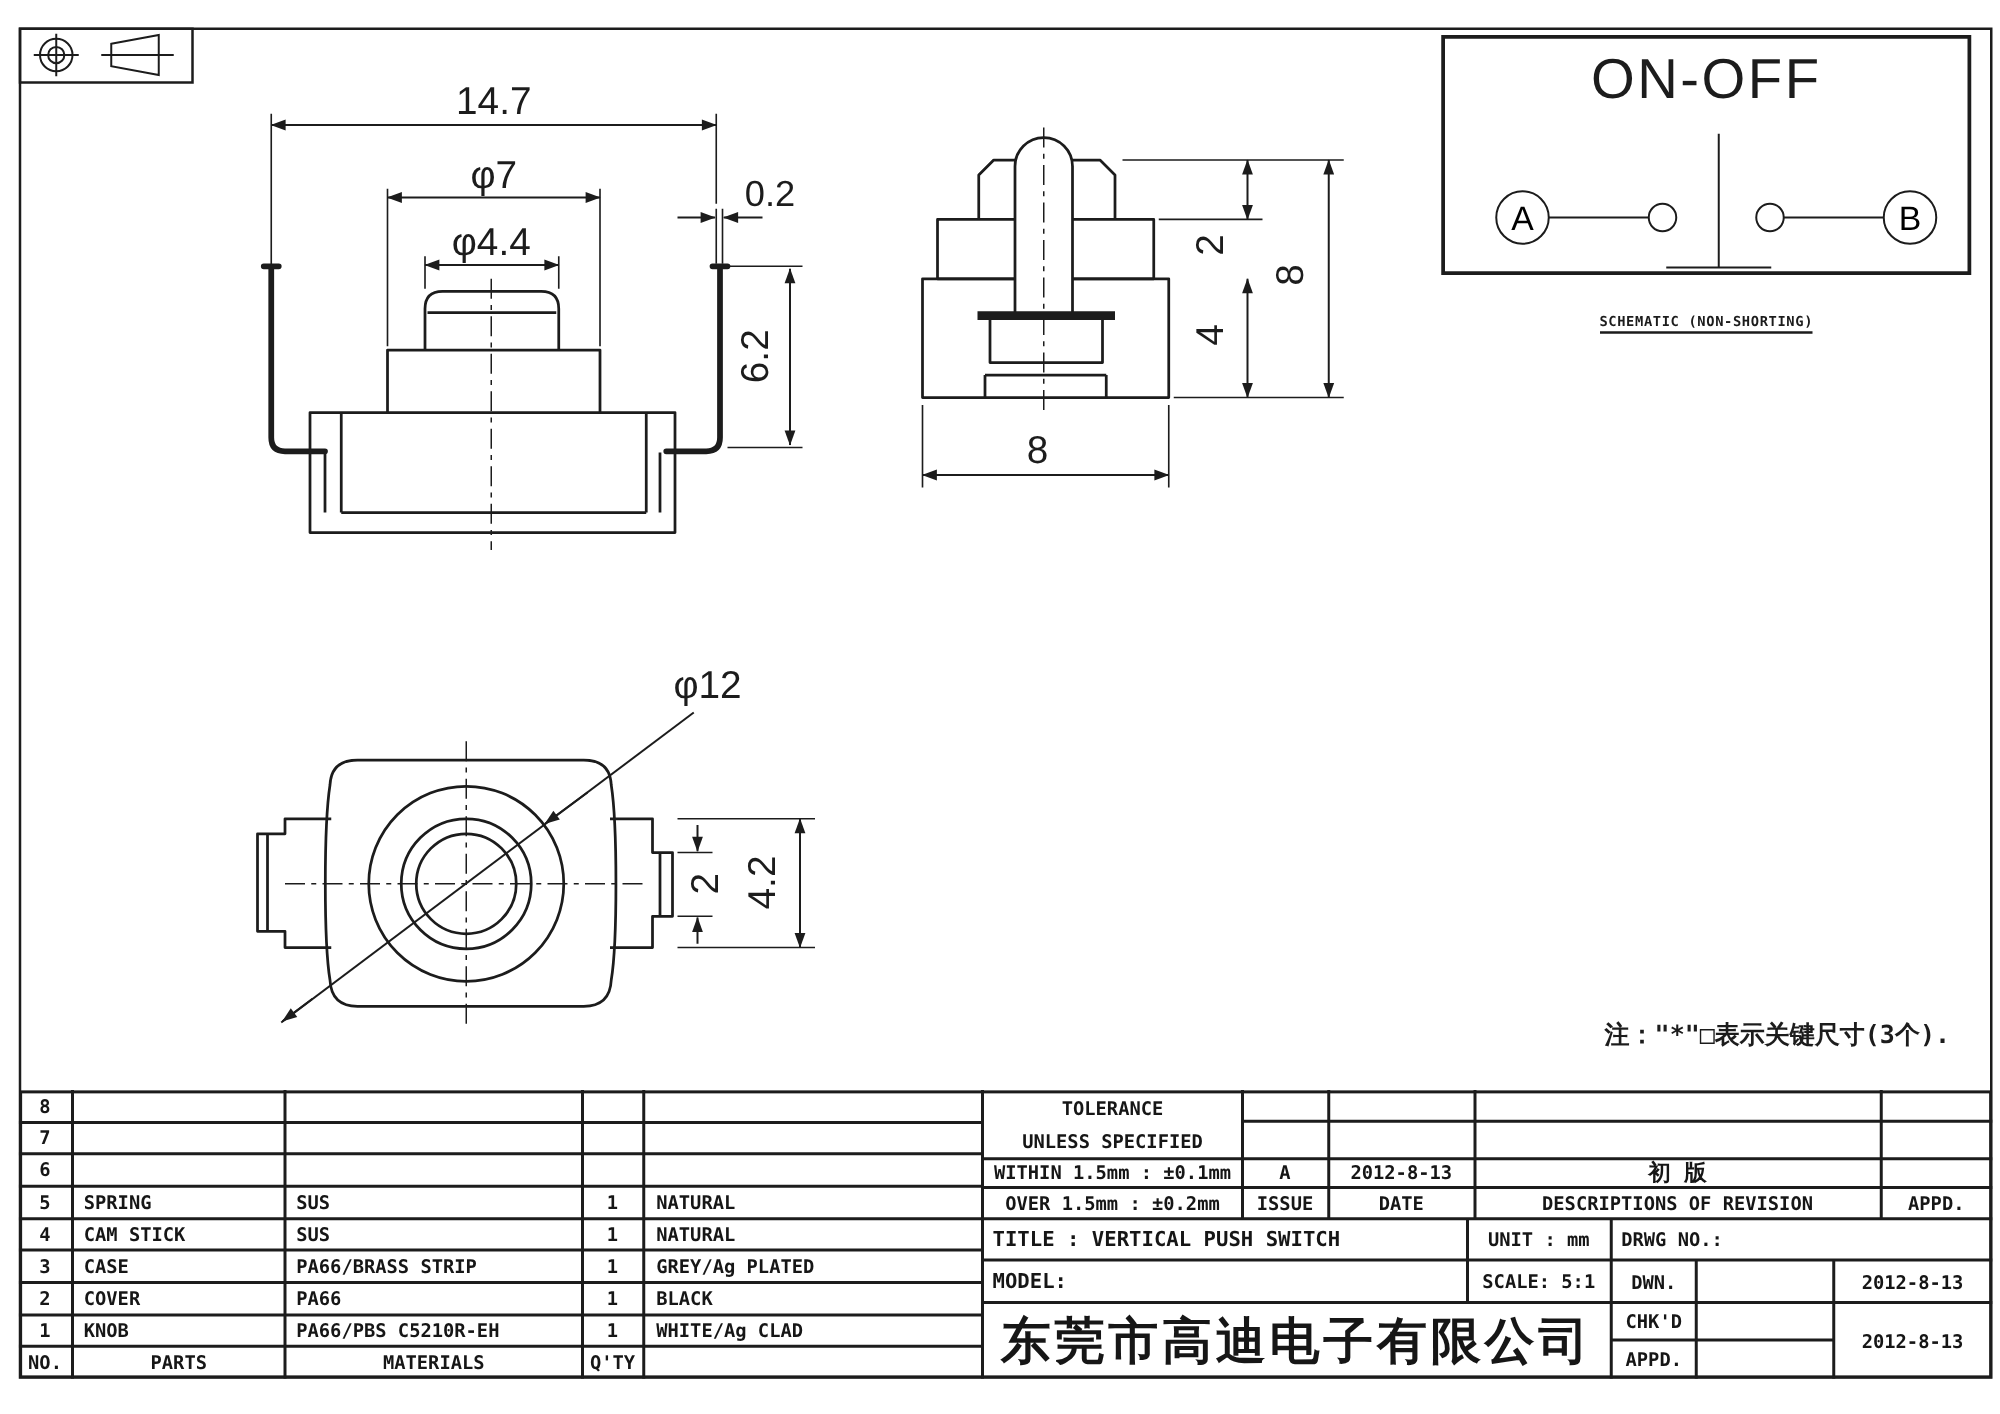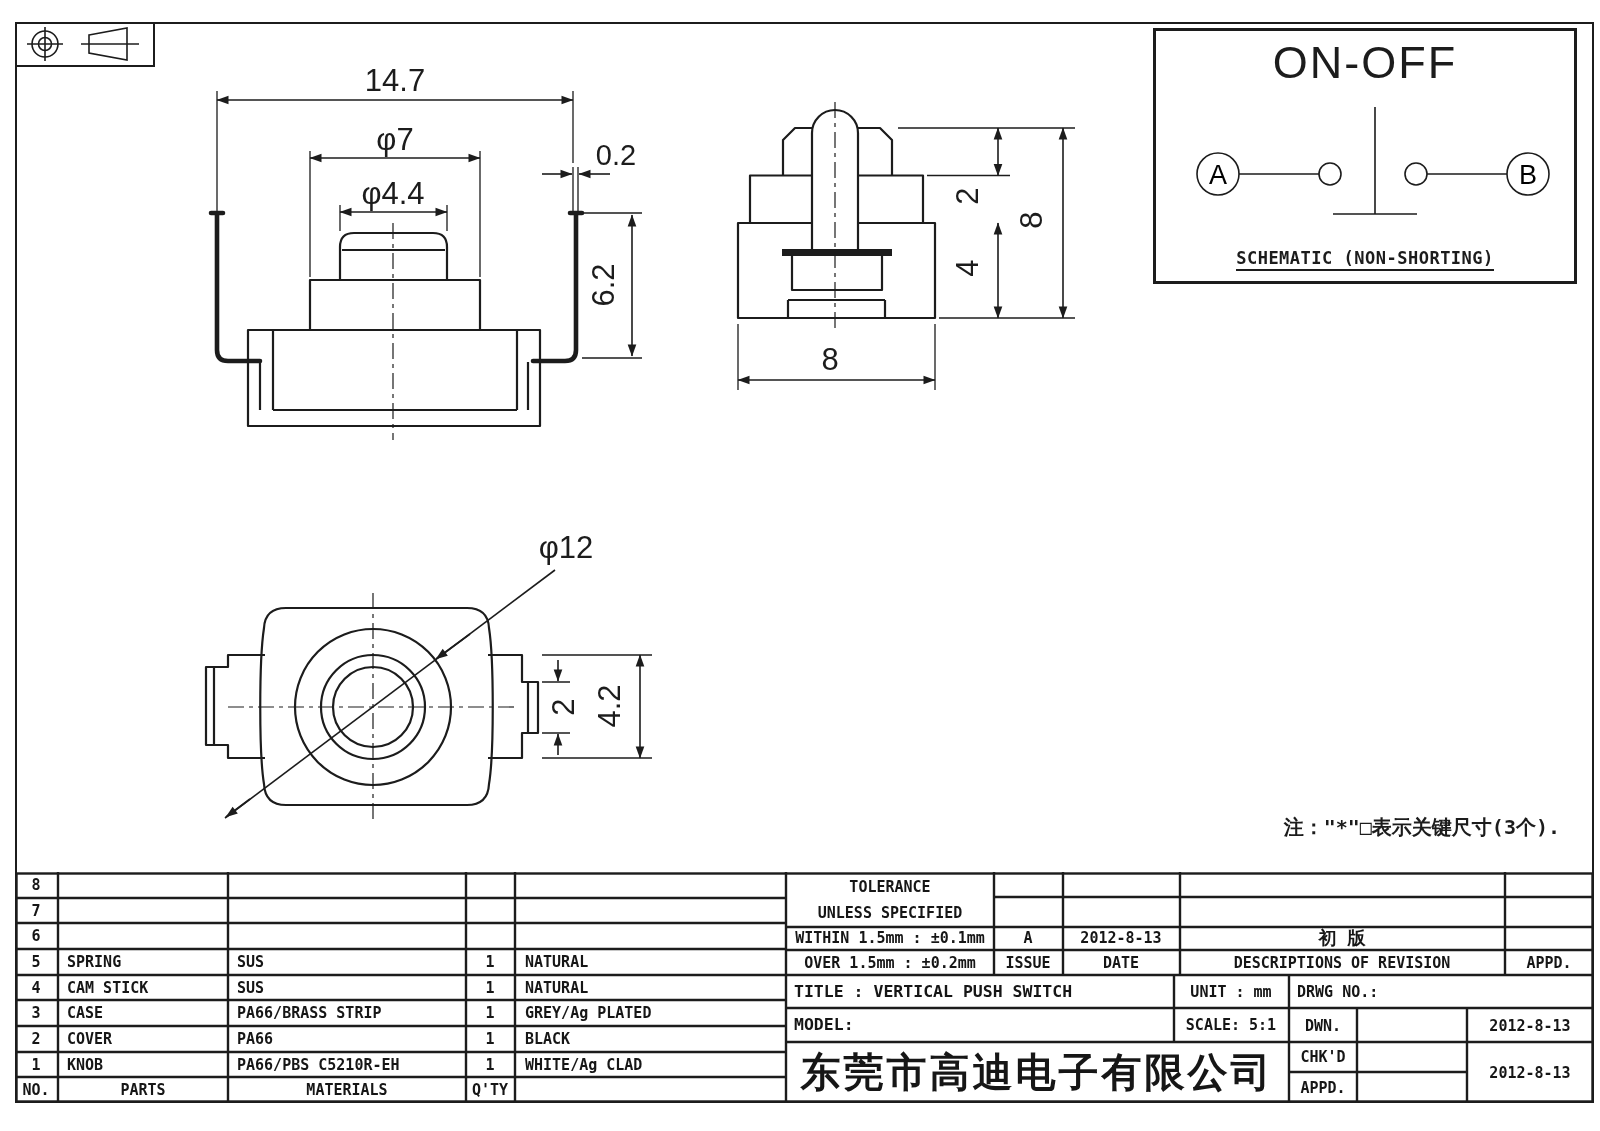--- a/index.html
+++ b/index.html
@@ -16,23 +16,23 @@
   .dl{stroke:#1c1c1c;stroke-width:1.6;fill:none;}
   .el{stroke:#1c1c1c;stroke-width:1.3;fill:none;}
   .cl{stroke:#1c1c1c;stroke-width:1.2;fill:none;stroke-dasharray:16 5 4 5;}
   text.dim{font-family:"Liberation Sans",sans-serif;font-size:31px;fill:#1c1c1c;}
   text.dimsm{font-family:"Liberation Sans",sans-serif;font-size:29px;fill:#1c1c1c;}
   .tl{stroke:#1c1c1c;stroke-width:2.4;fill:none;}
   text.tb{font-family:"DejaVu Sans Mono",monospace;font-weight:bold;fill:#161616;font-size:15px;}
   text.tb.big{font-size:16.5px;}
   text.tb.cjk{font-size:18px;font-family:"DejaVu Sans Mono",sans-serif;}
   text.tb.company{font-size:40px;letter-spacing:3px;font-family:"DejaVu Sans Mono",sans-serif;}
-  #schematic-box{left:1153px;top:28px;width:424px;height:256px;border:3px solid #1c1c1c;box-sizing:border-box;text-align:center;}
+  #schematic-box{left:1153px;top:28px;width:424px;height:192px;border:3px solid #1c1c1c;box-sizing:border-box;text-align:center;}
   #schematic-title{font-size:45px;letter-spacing:2px;margin-top:6px;font-family:"Liberation Sans",sans-serif;}
-  #schematic-caption{display:inline-block;font-family:"DejaVu Sans Mono",monospace;font-weight:bold;font-size:17px;border-bottom:2px solid #1c1c1c;padding-bottom:1px;letter-spacing:.5px;text-align:right;}
+  #schematic-caption{display:inline-block;font-family:"DejaVu Sans Mono",monospace;font-weight:bold;font-size:11px;border-bottom:2px solid #1c1c1c;padding-bottom:1px;letter-spacing:.5px;text-align:right;}
   #key-note{left:1150px;top:814px;width:410px;text-align:right;font-size:20px;font-weight:bold;font-family:"DejaVu Sans Mono",sans-serif;}
 </style>
 </head>
 <body>
 
 <div id="sheet-border" class="abs"></div>
 
 <div id="proj-box" class="abs">
   <svg width="135" height="40" viewBox="0 0 135 40">
     <g class="dl" stroke-width="2">

